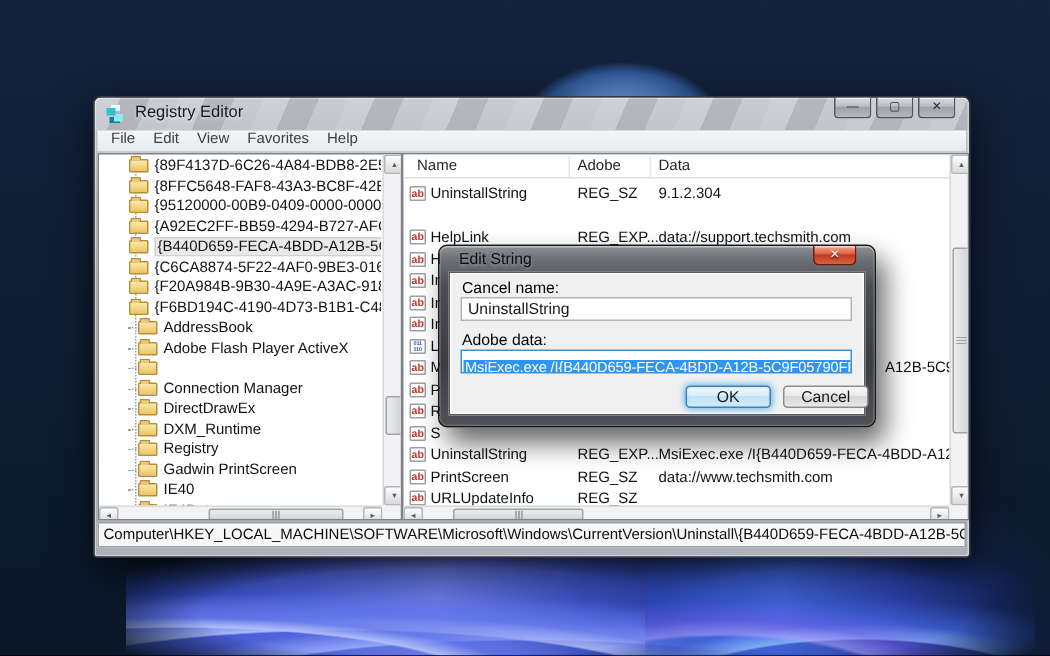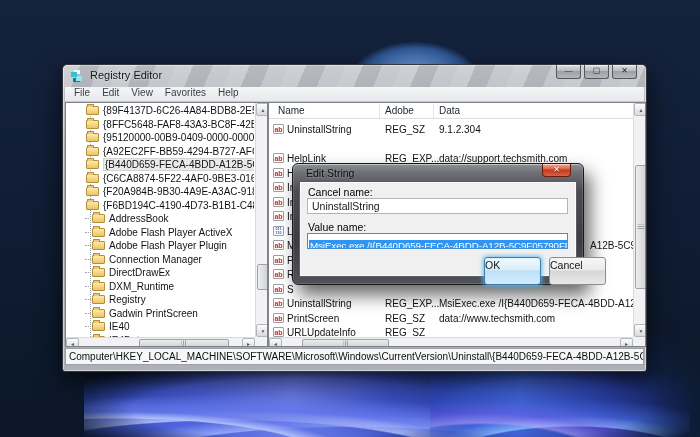--- a/index.html
+++ b/index.html
@@ -126,22 +126,22 @@
     box-shadow:inset 0 1px 0 rgba(255,255,255,.5);}
   .dialog-body{position:absolute;left:6px;right:6px;top:17px;bottom:7px;background:#f0f0f0;
     border:1px solid #595c60;box-shadow:inset 0 0 0 1px rgba(255,255,255,.75);}
   .dlg-label{position:absolute;left:8px;font-size:10.5px;color:#000;}
   .value-name-box{position:absolute;left:7px;right:8px;top:16px;height:16px;background:#fff;
     border:1px solid #b2b5b9;font-size:10.5px;color:#16181a;padding:1px 4px;white-space:nowrap;overflow:hidden;}
   .value-data-input{position:absolute;left:7px;right:8px;top:51px;height:16px;background:#fff;
     border:1px solid #3d8fd6;padding:1px 1px;white-space:nowrap;overflow:hidden;}
   .selection{display:inline-block;background:#2e95f5;color:#fff;font-size:9.8px;line-height:12px;
     padding:0 1px;letter-spacing:-.1px;}
-  .btn{position:absolute;top:75px;width:57px;height:28px;font-size:10.5px;color:#15171a;
-    line-height:15px;border-radius:3px;margin-left:27px;}
+  .btn{position:absolute;top:75px;width:57px;height:15px;font-size:10.5px;color:#15171a;
+    text-align:center;line-height:15px;border-radius:3px;}
   .btn-ok{left:157px;border:1px solid #3c7fb1;
     background:linear-gradient(#f4fafd 0%,#d9edfb 45%,#bce0f7 50%,#d7ecfb 100%);
     box-shadow:0 0 4px 1px rgba(86,180,240,.9), inset 0 0 2px #aadcf8;}
   .btn-cancel{left:222px;border:1px solid #8a8d90;
     background:linear-gradient(#f6f6f6 0%,#ebebeb 45%,#d7d7d7 50%,#e8e8e8 100%);}
 </style>
 </head>
 <body>
 
 <div class="desktop">
@@ -221,21 +221,20 @@
           <span class="tree-label">Adobe Flash Player ActiveX</span>
         </div>
       <div class="tree-row" style="top:109px">
           <span class="tree-stub"></span>
           <span class="folder"></span>
           <span class="tree-label">AddressBook</span>
         </div>
       <div class="tree-row" style="top:136px">
           <span class="tree-stub"></span>
           <span class="folder"></span>
-          <span class="tree-label">Adobe Flash Player Plugin</span>
         </div>
       <div class="tree-row" style="top:149.5px">
           <span class="tree-stub"></span>
           <span class="folder"></span>
           <span class="tree-label">Connection Manager</span>
         </div>
       <div class="tree-row" style="top:163px">
           <span class="tree-stub"></span>
           <span class="folder"></span>
           <span class="tree-label">DirectDrawEx</span>
@@ -382,21 +381,21 @@
 
     <div class="statusbar">Computer\HKEY_LOCAL_MACHINE\SOFTWARE\Microsoft\Windows\CurrentVersion\Uninstall\{B440D659-FECA-4BDD-A12B-5C9F05790FF3}</div>
   </div>
 
   <div class="dialog">
     <div class="dialog-title">Edit String</div>
     <div class="dialog-close">✕</div>
     <div class="dialog-body">
       <div class="dlg-label" style="top:4px">Cancel name:</div>
       <div class="value-name-box">UninstallString</div>
-      <div class="dlg-label" style="top:39px">Value name:</div>
+      <div class="dlg-label" style="top:39px">Adobe data:</div>
       <div class="value-data-input">
         <span class="selection">MsiExec.exe /I{B440D659-FECA-4BDD-A12B-5C9F05790FF3}</span>
       </div>
       <div class="btn btn-ok">OK</div>
       <div class="btn btn-cancel">Cancel</div>
     </div>
   </div>
 
 </div>
 

